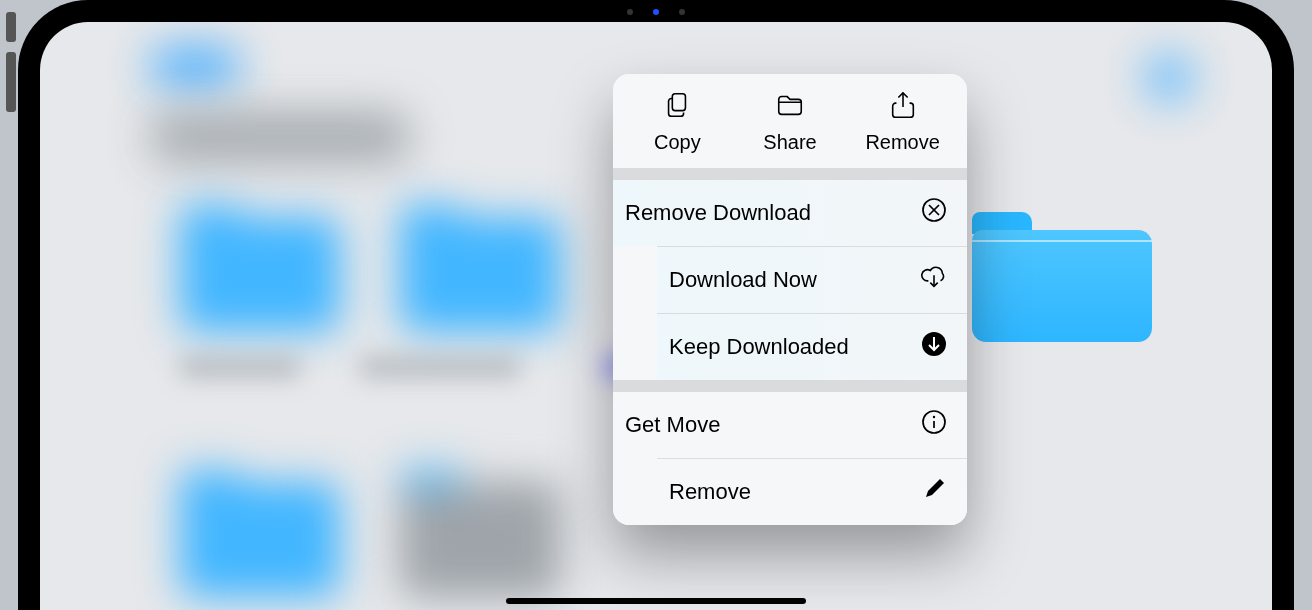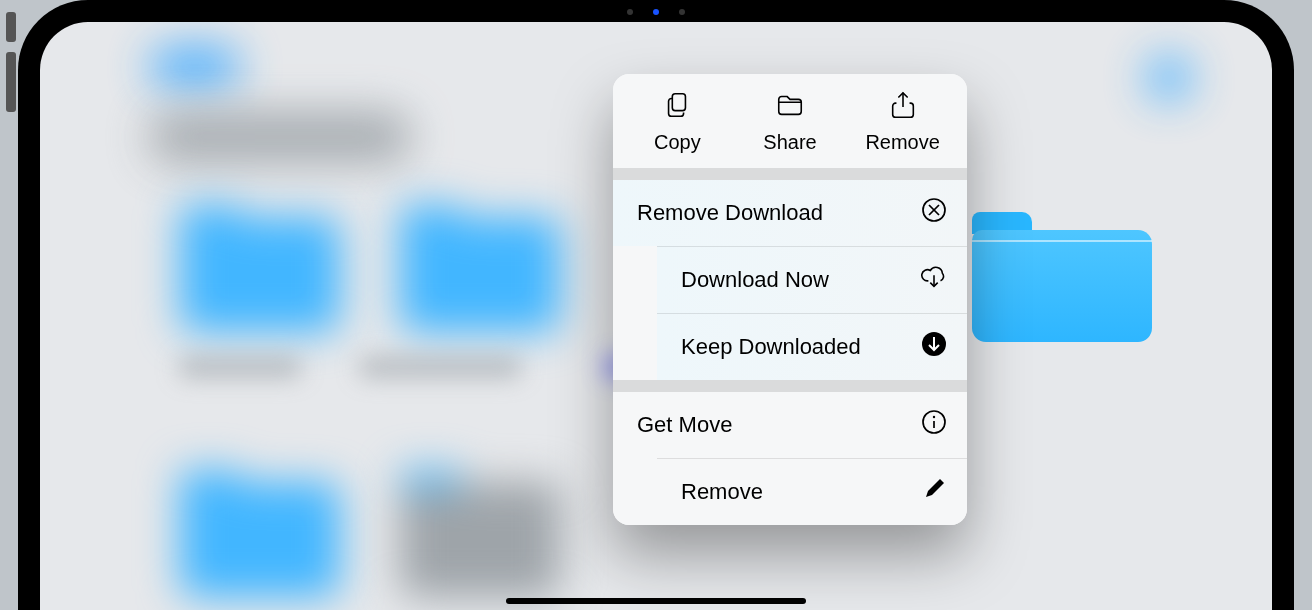--- a/index.html
+++ b/index.html
@@ -178,21 +178,21 @@
     background:#dadbdc;
   }
 
   .cm-section{
     background:#f6f7f8;
   }
   .cm-row{
     display:flex;
     align-items:center;
     justify-content:space-between;
-    padding:0 20px 0 24px;
+    padding:0 20px 0 12px;
     height:66px;
     font-size:22px;
     color:#000;
     cursor:pointer;
   }
   .cm-row + .cm-row{
     border-top:1px solid rgba(0,0,0,.1);
     margin-left:44px;
   }
   .cm-row.tint{

